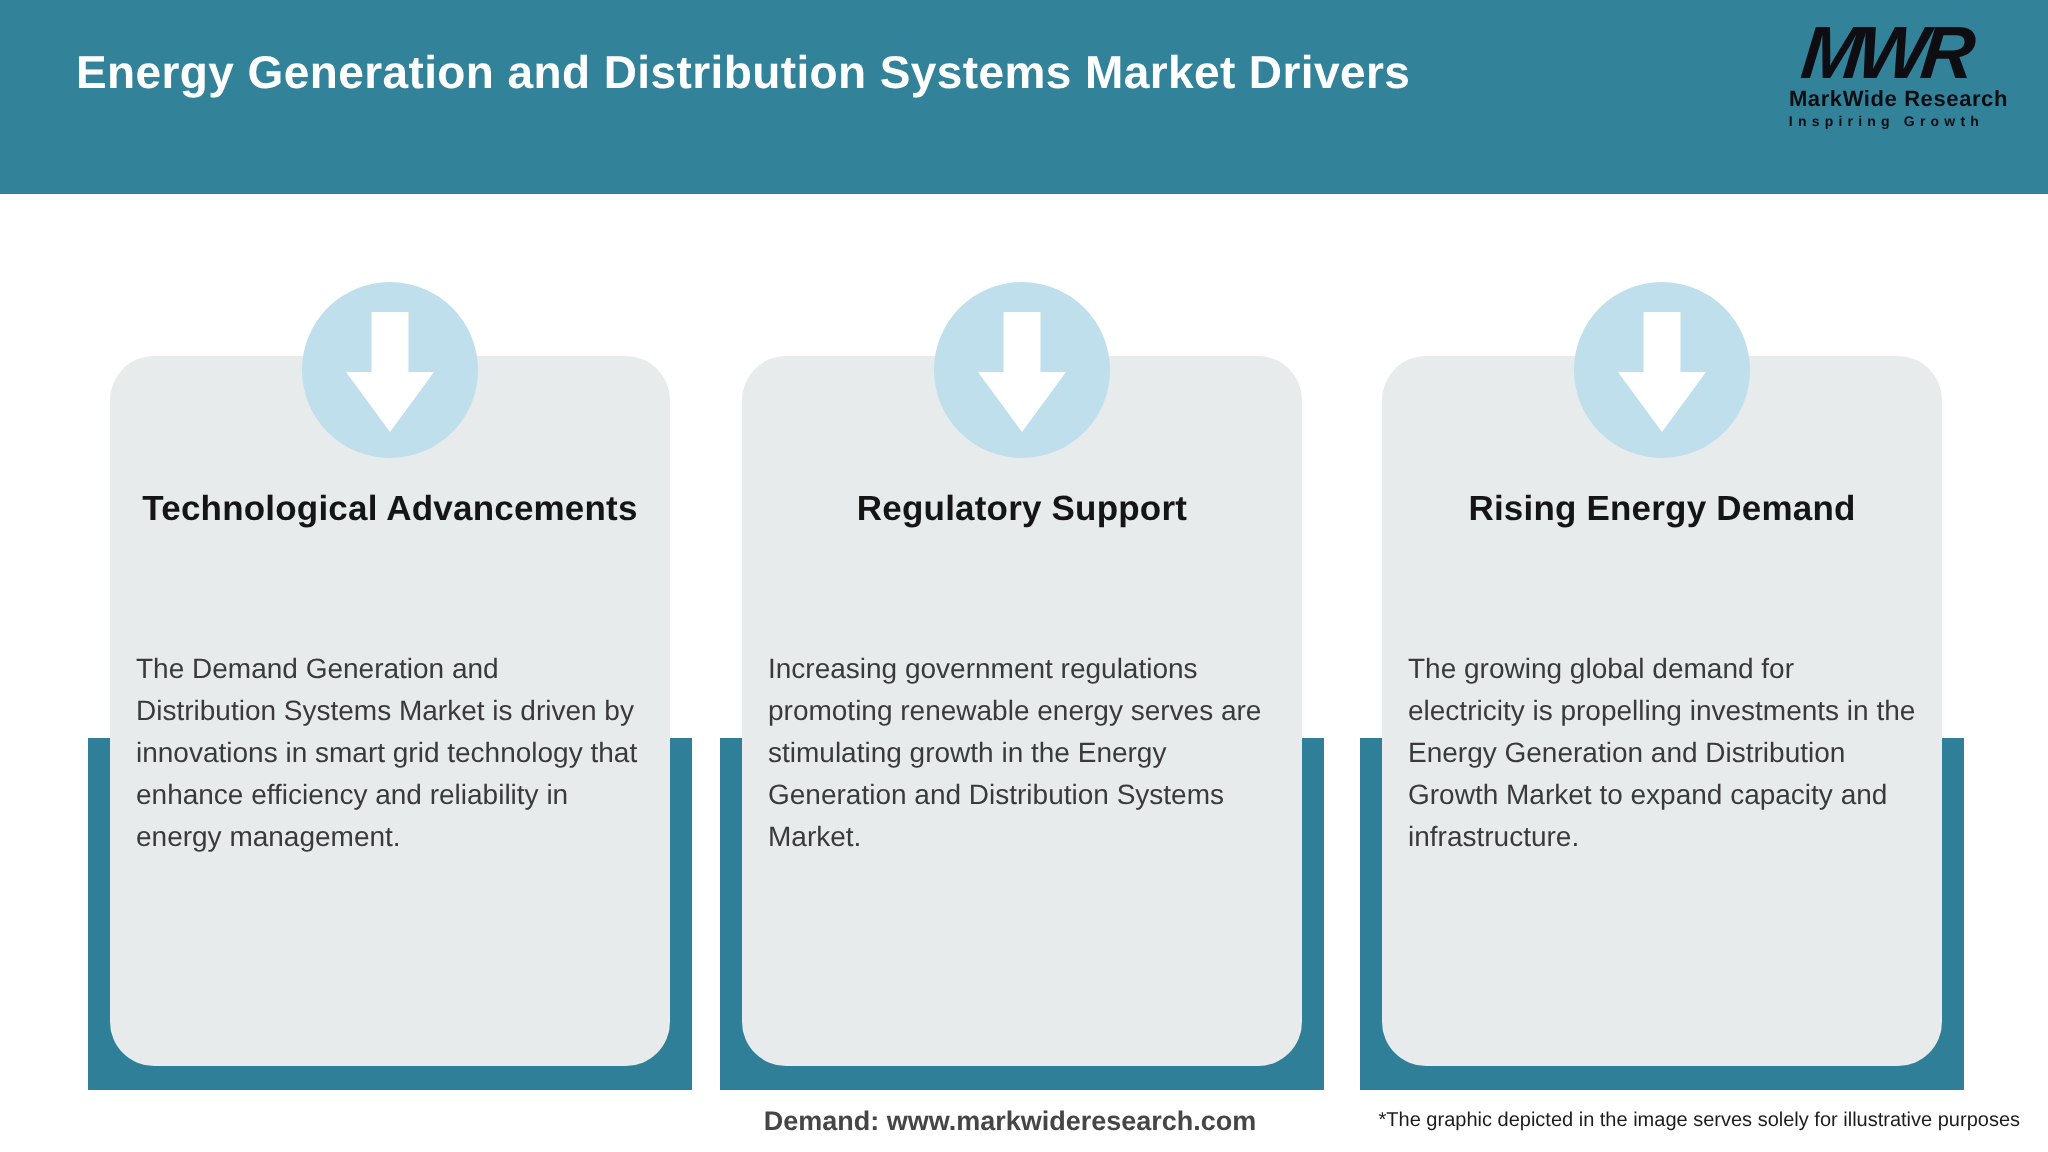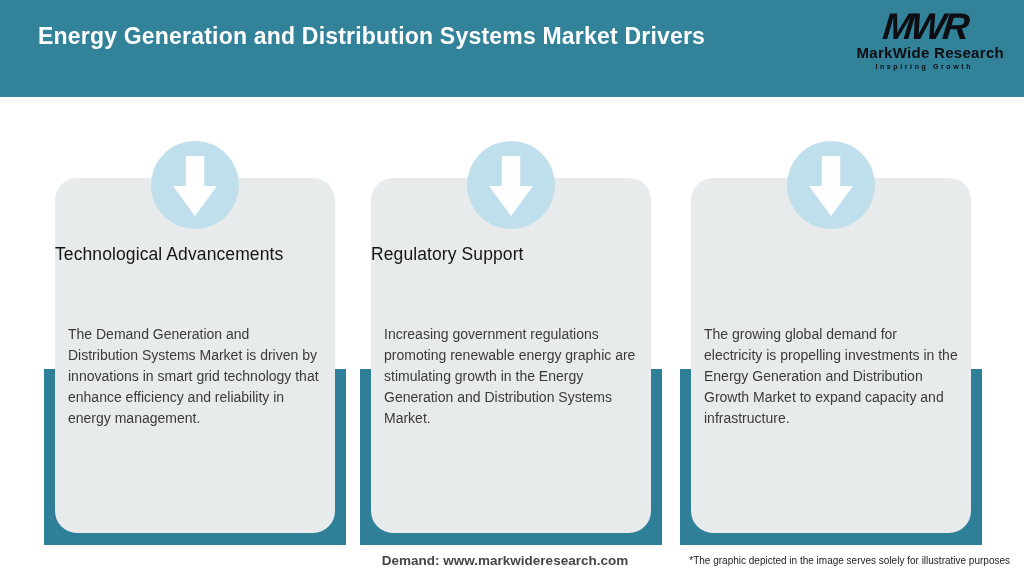--- a/index.html
+++ b/index.html
@@ -27,21 +27,21 @@
     position: absolute; right: 20px; top: 8px;
     display: flex; flex-direction: column; align-items: center;
     color: #0d0d12;
   }
   .logo-monogram {
     font-size: 37px; font-weight: 900; font-style: italic;
     letter-spacing: -3px; line-height: 1.0;
     transform: skewX(-6deg);
   }
   .logo-company {
-    font-size: 15px; font-weight: bold; letter-spacing: 0.3px;
+    font-size: 11px; font-weight: bold; letter-spacing: 0.3px;
     margin-top: -1px;
     margin-left: 12px;
   }
   .logo-tagline {
     font-size: 7px; font-weight: bold; letter-spacing: 2.6px;
     margin-top: 2px;
   }
 
   
   .card-group { position: absolute; top: 0; width: 302px; height: 576px; }
@@ -55,21 +55,22 @@
     background: #2f7f98;
   }
   .card {
     position: absolute; left: 11px; top: 178px;
     width: 280px; height: 355px;
     background: #e8ebec;
     border-radius: 22px;
   }
   .card-title {
     position: absolute; top: 66px; left: 0; right: 0;
-    font-size: 17.5px; font-weight: normal; color: #151515;
+    text-align: center;
+    font-size: 17.5px; font-weight: bold; color: #151515;
     letter-spacing: 0.1px;
   }
   .card-body {
     position: absolute; top: 146px; left: 13px; right: 13px;
     font-size: 14px; line-height: 21px; color: #3a3a3a;
   }
   .circle {
     position: absolute; left: 107px; top: 141px;
     width: 88px; height: 88px; border-radius: 50%;
     background: #bedfeb;
@@ -115,30 +116,31 @@
   </div>
   <div class="circle">
     <div class="down-arrow"></div>
   </div>
 </div>
 
 <div class="card-group g2">
   <div class="card-backdrop"></div>
   <div class="card">
     <div class="card-title">Regulatory Support</div>
-    <div class="card-body">Increasing government regulations promoting renewable energy graphic are stimulating growth in the Energy Generation and Distribution Systems Market.</div>
+    <div class="card-body">Increasing government regulations promoting renewable energy serves are stimulating growth in the Energy Generation and Distribution Systems Market.</div>
   </div>
   <div class="circle">
     <div class="down-arrow"></div>
   </div>
 </div>
 
 <div class="card-group g3">
   <div class="card-backdrop"></div>
   <div class="card">
+    <div class="card-title">Rising Energy Demand</div>
     <div class="card-body">The growing global demand for electricity is propelling investments in the Energy Generation and Distribution Growth Market to expand capacity and infrastructure.</div>
   </div>
   <div class="circle">
     <div class="down-arrow"></div>
   </div>
 </div>
 
 <div class="source-text">Demand: www.markwideresearch.com</div>
 <div class="disclaimer-text">*The graphic depicted in the image serves solely for illustrative purposes</div>
 

